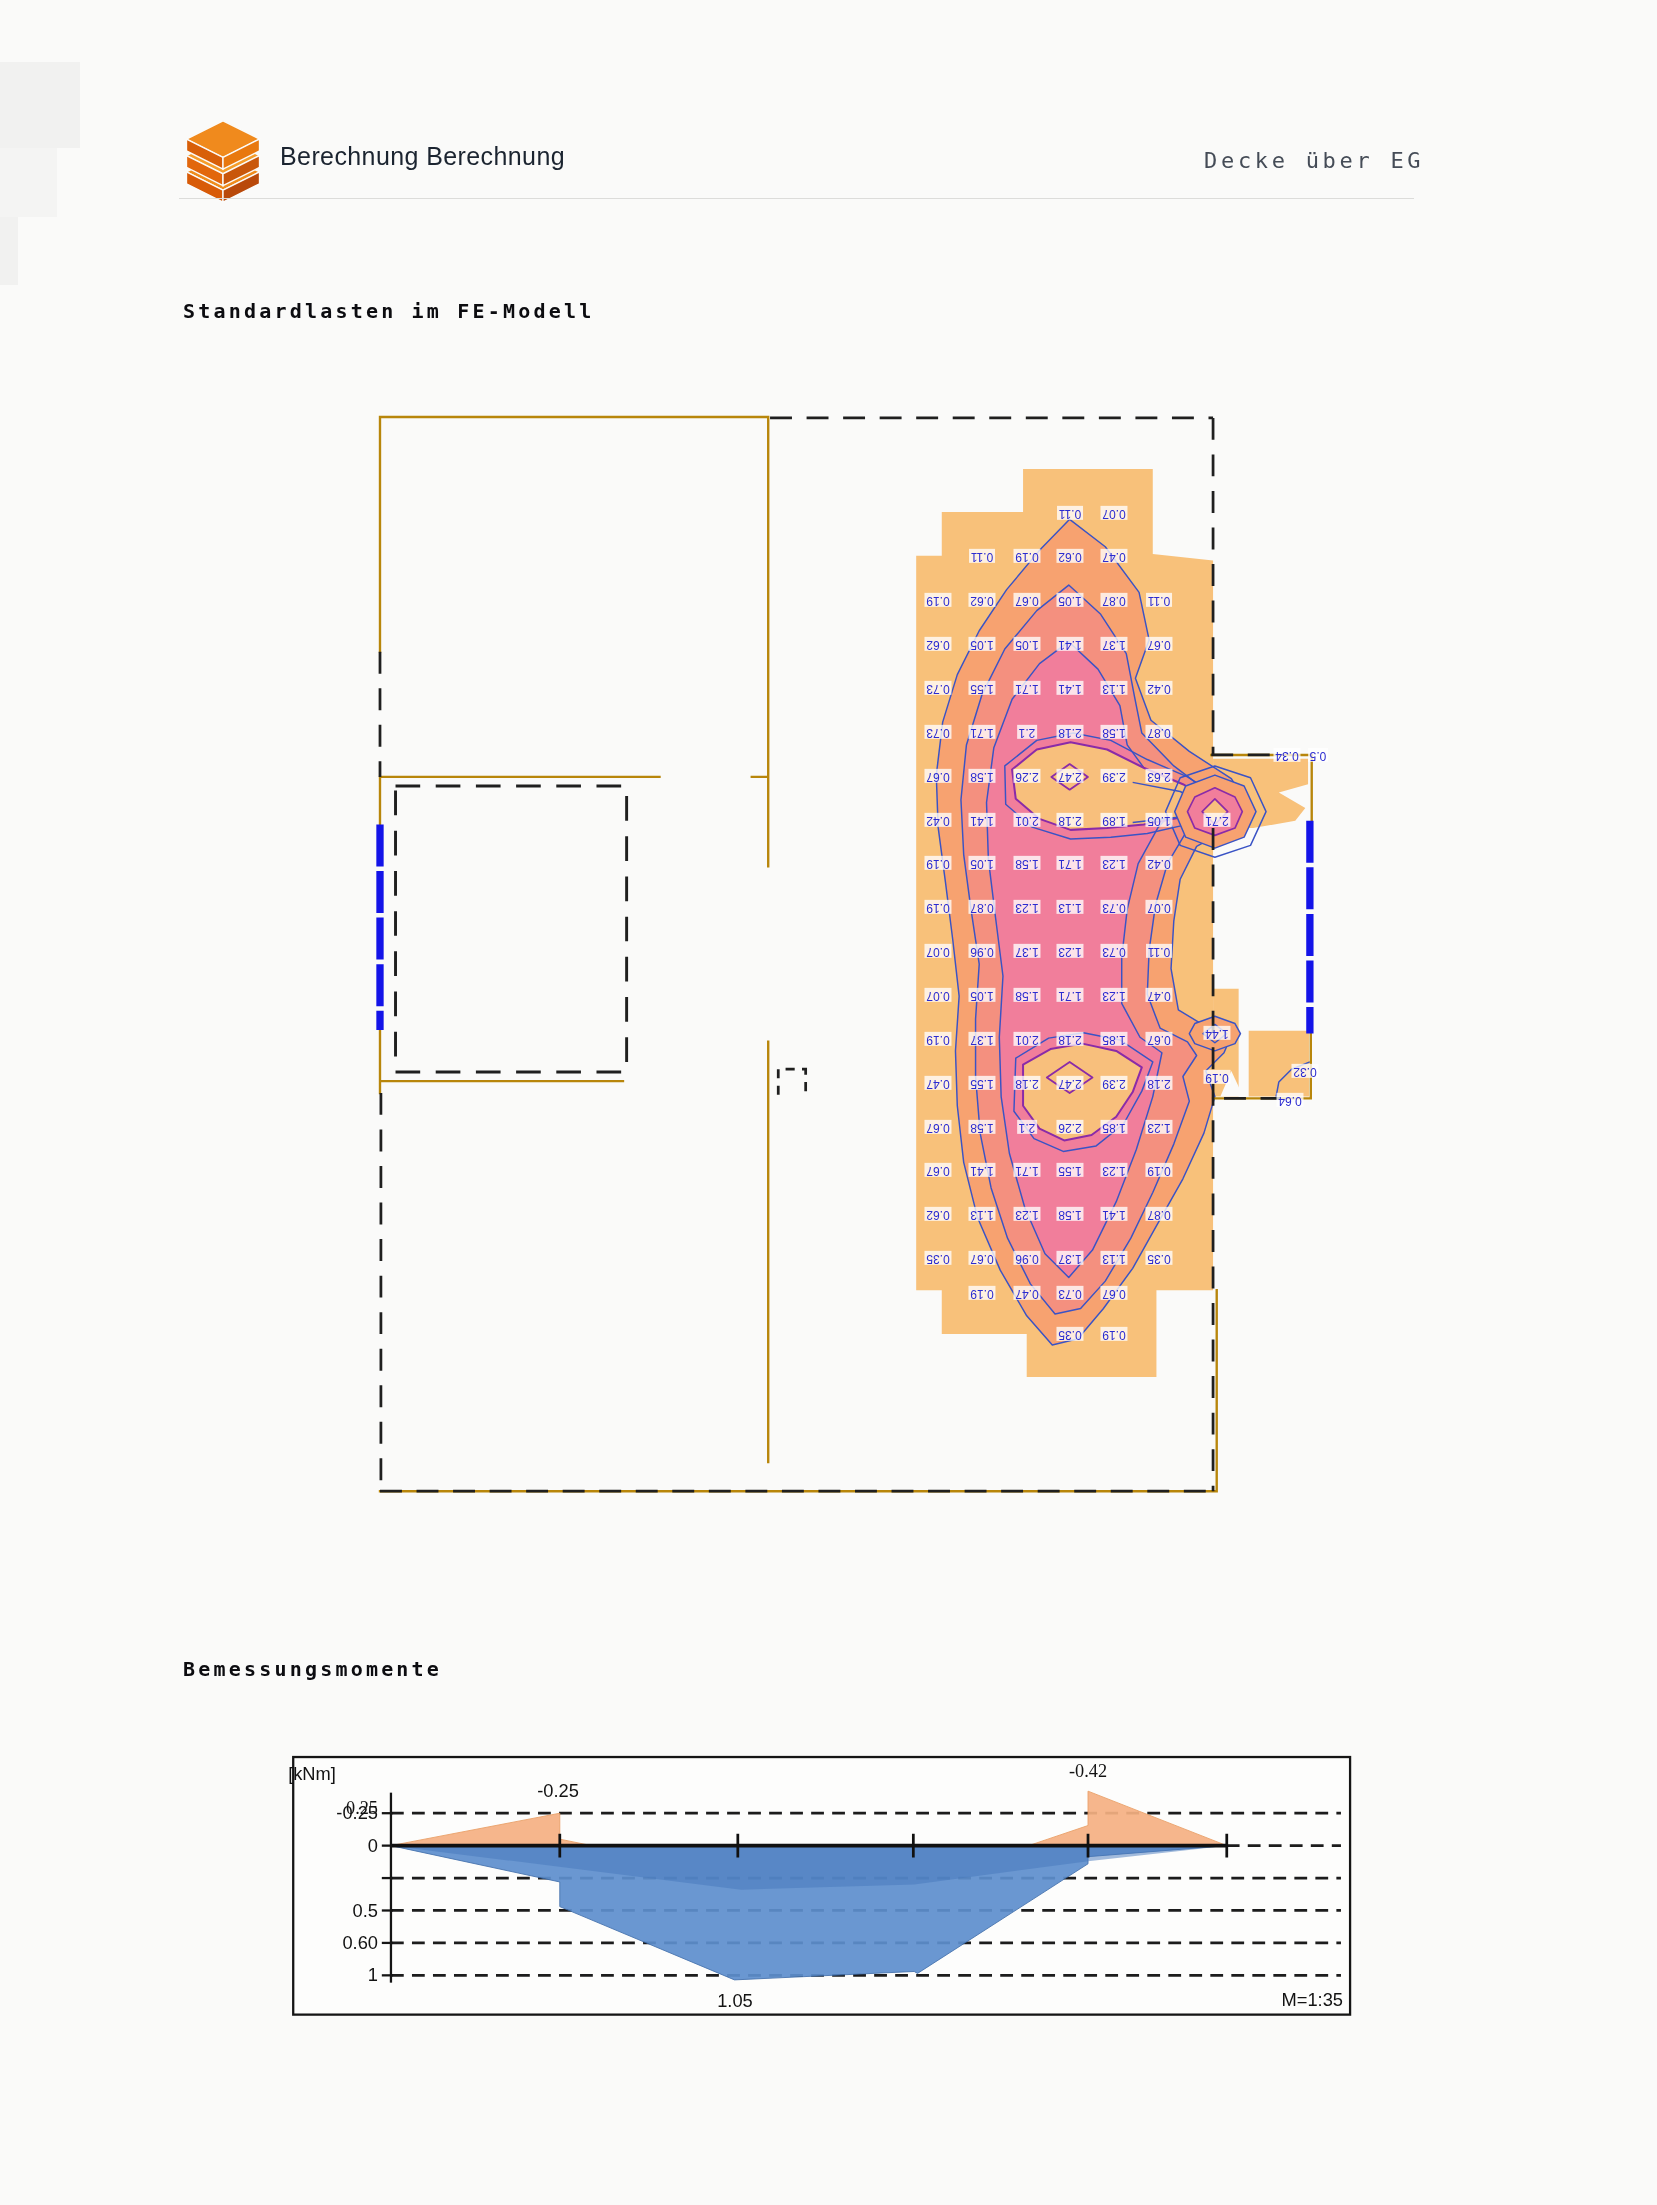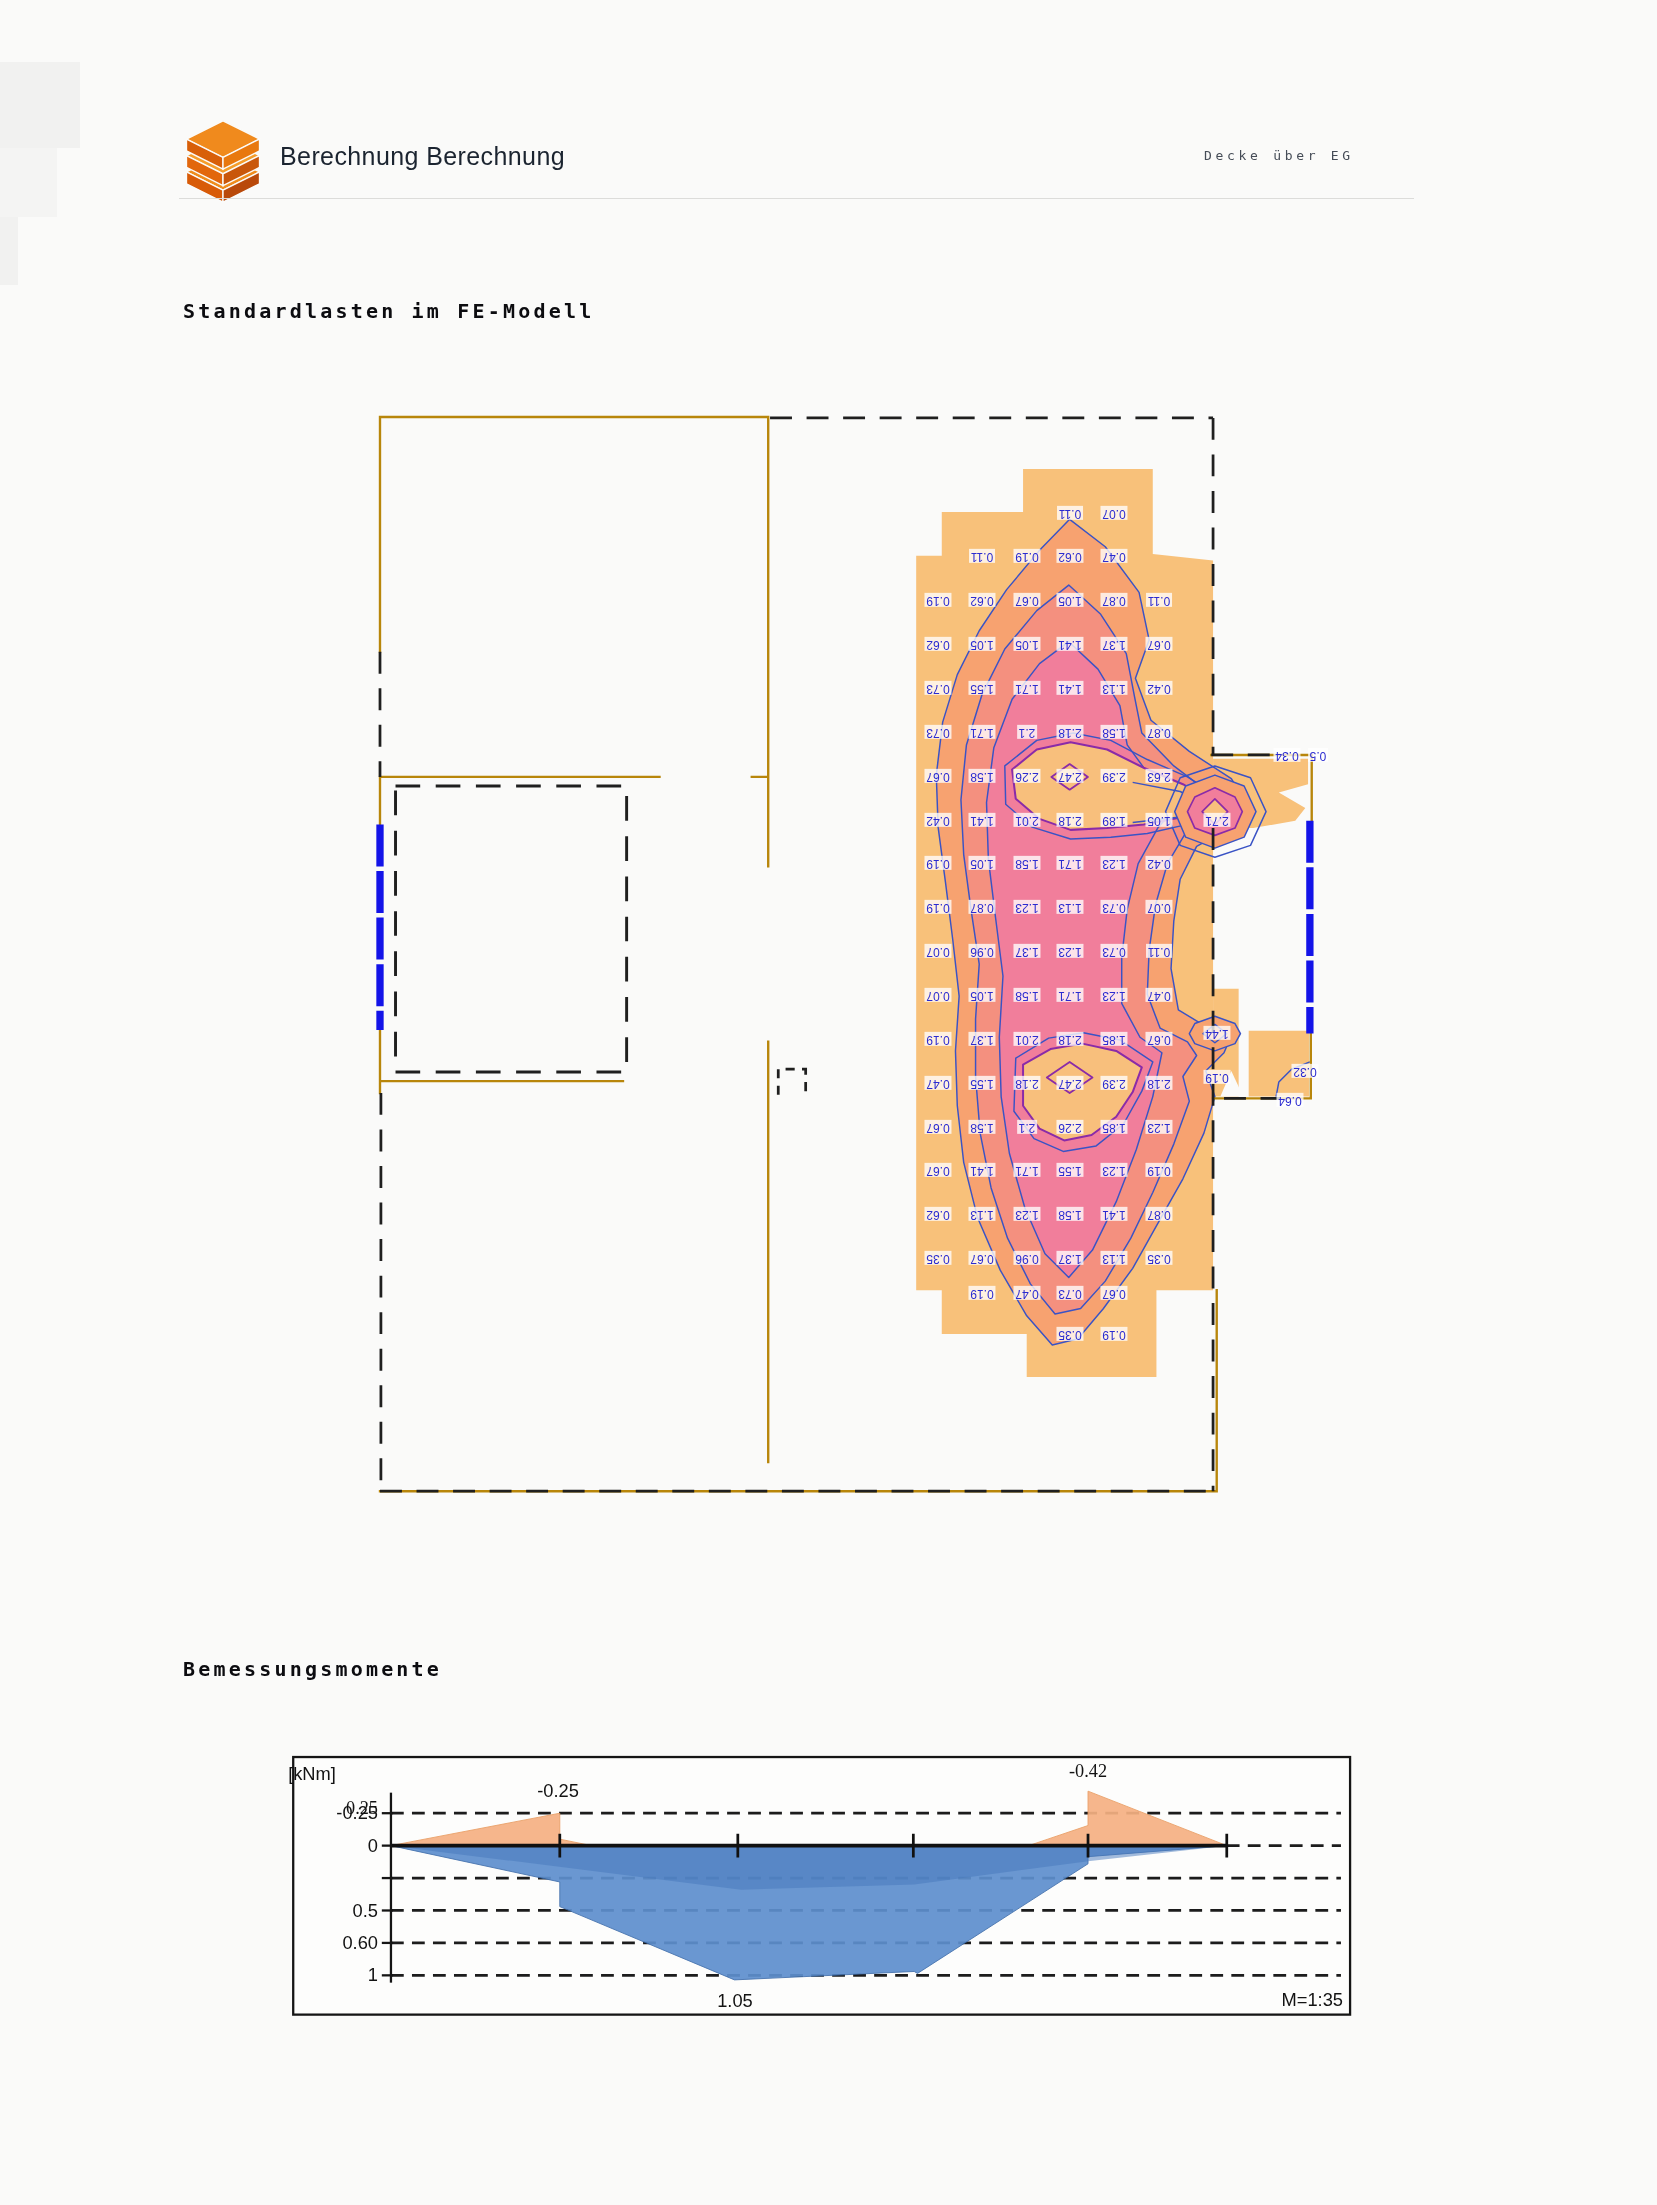--- a/index.html
+++ b/index.html
@@ -3,21 +3,21 @@
 <meta charset="utf-8">
 <style>
   html,body{margin:0;padding:0;background:#e9e9e8;}
   .page{position:relative;width:1657px;height:2206px;background:#fafaf9;overflow:hidden;
         font-family:"Liberation Sans",sans-serif;}
   .edge-artifact{position:absolute;background:#f1f1f0;}
   
   .hdr-title{position:absolute;left:280px;top:142px;font-size:25px;font-weight:500;
              color:#1b2430;letter-spacing:0.4px;}
   .hdr-ref{position:absolute;left:1204px;top:148px;font-family:"DejaVu Sans Mono",monospace;
-           font-size:13px;letter-spacing:3.7px;color:#454c57;}
+           font-size:22px;letter-spacing:3.7px;color:#454c57;}
   .hdr-rule{position:absolute;left:179px;top:198px;width:1235px;height:0;
             border-top:1.8px solid #dcdcda;}
   .sec-title{position:absolute;font-family:"DejaVu Sans Mono",monospace;font-weight:bold;
              font-size:20px;letter-spacing:3.2px;color:#0c0c10;}
   #sec-fe{left:183px;top:299px;text-align:right;}
   #sec-mom{left:183px;top:1657px;}
   
   #vector-layer{position:absolute;left:0;top:0;}
   #fe-labels,#chart-labels{position:absolute;left:0;top:0;width:1657px;height:2206px;pointer-events:none;}
   .fe-label{position:absolute;transform:translate(-50%,-50%) rotate(180deg);

